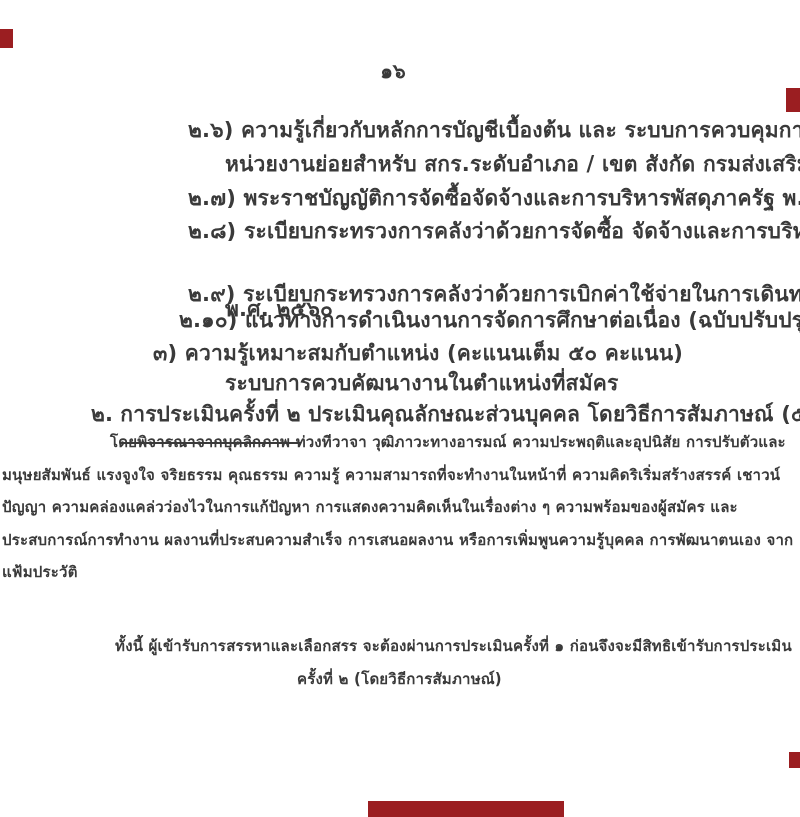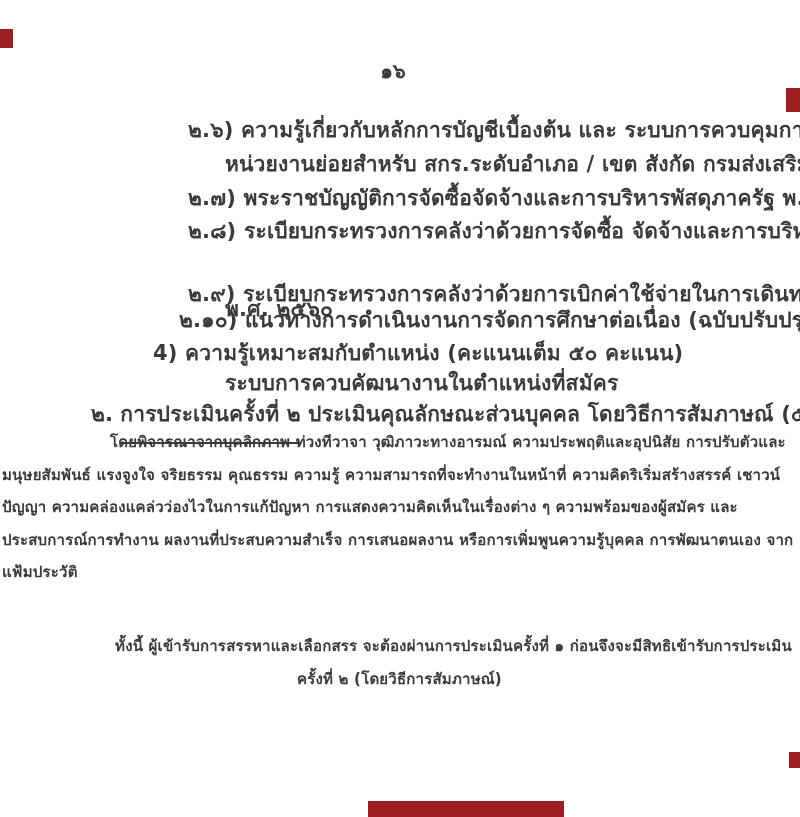--- a/index.html
+++ b/index.html
@@ -56,21 +56,21 @@
 
   <div class="page-number">๑๖</div>
 
   <div class="line li0">๒.๖) ความรู้เกี่ยวกับหลักการบัญชีเบื้องต้น และ ระบบการควบคุมการเงินของ</div>
   <div class="line li1">หน่วยงานย่อยสำหรับ สกร.ระดับอำเภอ / เขต สังกัด กรมส่งเสริมการเรียนรู้</div>
   <div class="line li2">๒.๗) พระราชบัญญัติการจัดซื้อจัดจ้างและการบริหารพัสดุภาครัฐ พ.ศ. ๒๕๖๐</div>
   <div class="line li3">๒.๘) ระเบียบกระทรวงการคลังว่าด้วยการจัดซื้อ จัดจ้างและการบริหารพัสดุภาครัฐ</div>
   <div class="line li4">พ.ศ. ๒๕๖๐</div>
   <div class="line li5">๒.๙) ระเบียบกระทรวงการคลังว่าด้วยการเบิกค่าใช้จ่ายในการเดินทางไปราชการ</div>
   <div class="line li6">๒.๑๐) แนวทางการดำเนินงานการจัดการศึกษาต่อเนื่อง (ฉบับปรับปรุง พ.ศ. ๒๕๖๑)</div>
-  <div class="line li7">4) ความรู้เหมาะสมกับตำแหน่ง (คะแนนเต็ม ๕๐ คะแนน)</div>
+  <div class="line li7">๓) ความรู้เหมาะสมกับตำแหน่ง (คะแนนเต็ม ๕๐ คะแนน)</div>
   <div class="line li8">ระบบการควบคัฒนางานในตำแหน่งที่สมัคร</div>
 
   <div class="line heading">
     <span class="seg b">๒.</span><span class="seg b u">การประเมินครั้งที่ ๒</span><span class="seg">ประเมินคุณลักษณะส่วนบุคคล โดยวิธีการสัมภาษณ์ (๕๐ คะแนน)</span>
   </div>
 
   <div class="para para-body">โดยพิจารณาจากบุคลิกภาพ ท่วงทีวาจา วุฒิภาวะทางอารมณ์ ความประพฤติและอุปนิสัย การปรับตัวและมนุษยสัมพันธ์ แรงจูงใจ จริยธรรม คุณธรรม ความรู้ ความสามารถที่จะทำงานในหน้าที่ ความคิดริเริ่มสร้างสรรค์ เชาวน์ปัญญา ความคล่องแคล่วว่องไวในการแก้ปัญหา การแสดงความคิดเห็นในเรื่องต่าง ๆ ความพร้อมของผู้สมัคร และประสบการณ์การทำงาน ผลงานที่ประสบความสำเร็จ การเสนอผลงาน หรือการเพิ่มพูนความรู้บุคคล การพัฒนาตนเอง จากแฟ้มประวัติ</div>
 
   <div class="para para-closing">ทั้งนี้ ผู้เข้ารับการสรรหาและเลือกสรร จะต้องผ่านการประเมินครั้งที่ ๑ ก่อนจึงจะมีสิทธิเข้ารับการประเมินครั้งที่ ๒ (โดยวิธีการสัมภาษณ์)</div>
 

